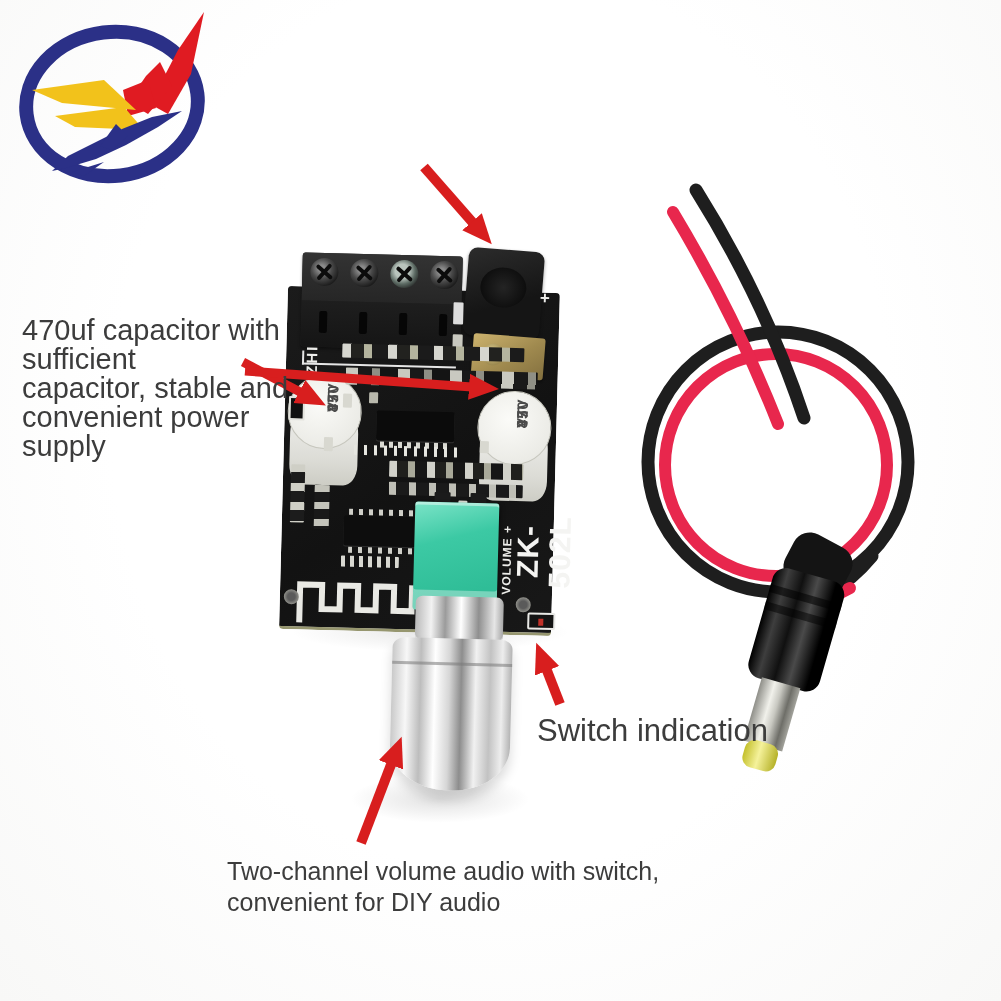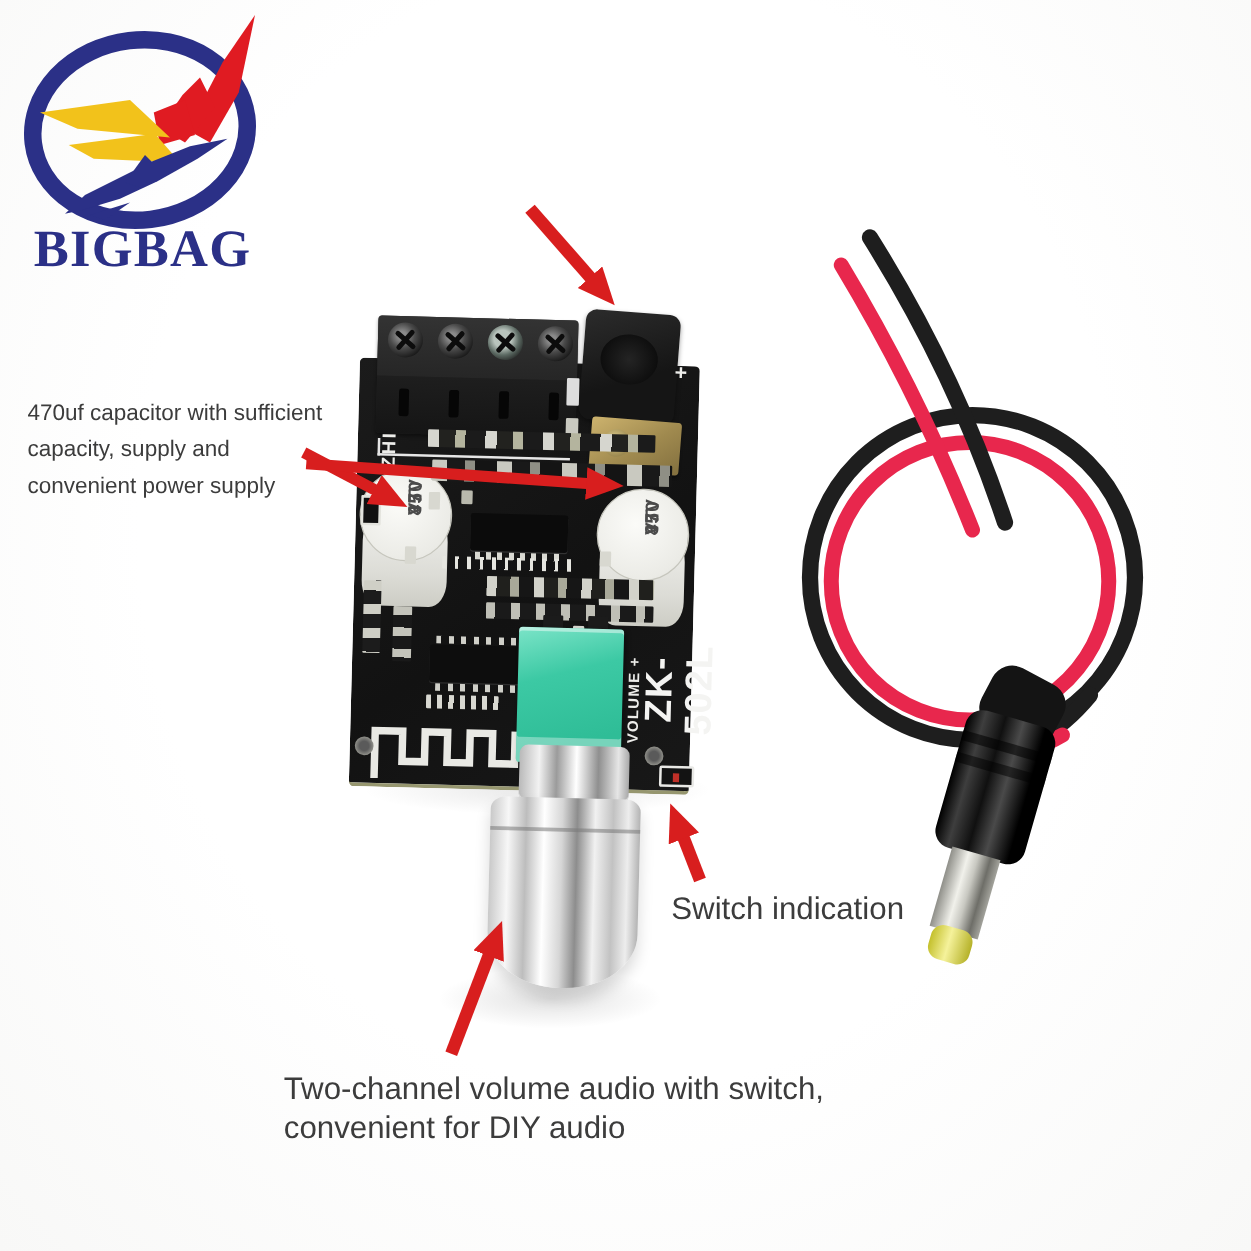--- a/index.html
+++ b/index.html
@@ -4,22 +4,22 @@
 <style>
   html,body{margin:0;padding:0;background:#fff;}
   .stage{
     position:relative;width:1001px;height:1001px;overflow:hidden;
     background:radial-gradient(ellipse at 50% 42%, #ffffff 55%, #f8f8f7 100%);
     font-family:"Liberation Sans", sans-serif;
   }
   
   .ann{position:absolute;color:#3c3c3c;z-index:6;}
   .ann-copper{left:212px;top:130px;width:520px;font-size:24px;}
-  .ann-cap{left:22px;top:316px;width:290px;font-size:18px;line-height:29px;}
-  .ann-switch{left:537px;top:713px;font-size:25px;}
+  .ann-cap{left:22px;top:316px;width:290px;font-size:29px;line-height:29px;}
+  .ann-switch{left:537px;top:713px;font-size:31px;}
   .ann-knob{left:227px;top:856px;width:440px;font-size:25px;line-height:31px;}
   
   .logo{position:absolute;left:8px;top:4px;width:220px;height:220px;z-index:6;}
   .logo svg{position:absolute;left:0;top:0;}
   .logo-text{
     position:absolute;left:0;top:172px;width:212px;text-align:center;
     font-family:"Liberation Serif", serif;font-weight:bold;font-size:42px;
     color:#2b3087;letter-spacing:1px;
   }
   
@@ -152,26 +152,25 @@
       <g fill="#f2c21b">
         <polygon points="24,86 96,76 128,106 54,99"></polygon>
         <polygon points="47,112 116,103 136,126 67,123"></polygon>
       </g>
       <g fill="#2b3087">
         <polygon points="174,107 150,123 118,141 88,155 58,164 44,167 60,152 84,140 114,125 144,113"></polygon>
         <polygon points="64,168 96,158 76,172"></polygon>
         <polygon points="92,142 108,120 120,132 104,146"></polygon>
       </g>
     </svg>
-    <div class="logo-text">BIGBAG</div>
   </div>
 
   <div class="ann ann-cap">
     <div>470uf capacitor with sufficient</div>
-    <div>capacity, supply and</div>
+    <div>capacitor, stable and</div>
     <div>convenient power supply</div>
   </div>
   <div class="ann ann-switch">Switch indication</div>
   <div class="ann ann-knob">
     <div>Two-channel volume audio with switch,</div>
     <div>convenient for DIY audio</div>
   </div>
 
   <svg class="cable-svg" width="1001" height="1001">
     <defs>

